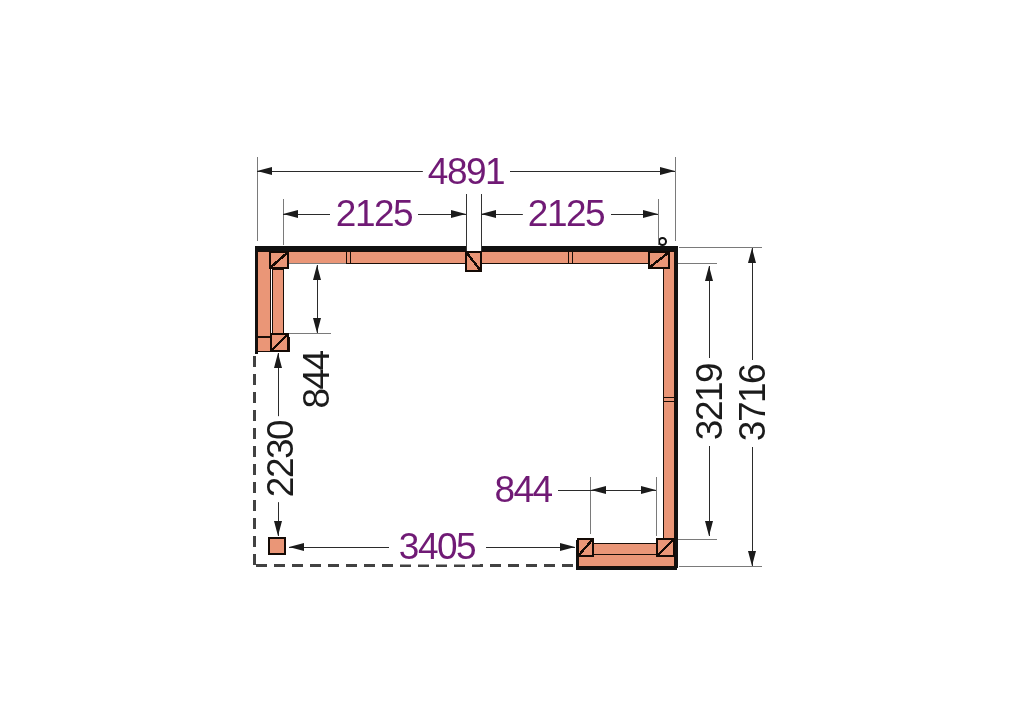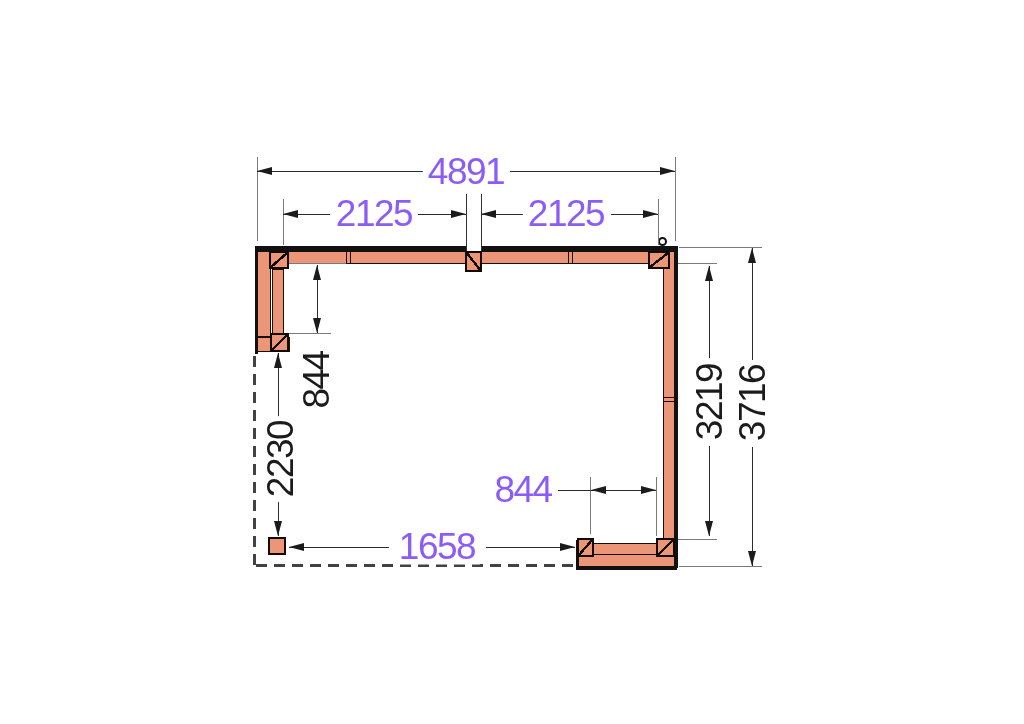--- a/index.html
+++ b/index.html
@@ -17,21 +17,21 @@
   .dim-h{position:absolute;height:1.4px;background:#2b2b2b;}
   .dim-v{position:absolute;width:1.4px;background:#2b2b2b;}
   .ext-h{position:absolute;height:1px;background:#7a7a7a;}
   .ext-v{position:absolute;width:1px;background:#7a7a7a;}
   .ar{position:absolute;width:0;height:0;}
   .ar-l{border-top:4.5px solid transparent;border-bottom:4.5px solid transparent;border-right:15px solid #1b1b1b;}
   .ar-r{border-top:4.5px solid transparent;border-bottom:4.5px solid transparent;border-left:15px solid #1b1b1b;}
   .ar-u{border-left:4.5px solid transparent;border-right:4.5px solid transparent;border-bottom:15px solid #1b1b1b;}
   .ar-d{border-left:4.5px solid transparent;border-right:4.5px solid transparent;border-top:15px solid #1b1b1b;}
   
-  .lbl{position:absolute;font-size:37px;line-height:1;letter-spacing:-1.5px;color:#8b5cf6;
+  .lbl{position:absolute;font-size:37px;line-height:1;letter-spacing:-1.5px;color:#701a75;
        background:#fff;padding:0 5px;white-space:nowrap;transform:translate(-50%,-50%);}
   .lblv{position:absolute;font-size:37px;line-height:1;letter-spacing:-1.5px;color:#1b1b1b;
         background:#fff;padding:0 5px;white-space:nowrap;transform:translate(-50%,-50%) rotate(-90deg);}
   
   .dash-v{position:absolute;width:2.5px;background:repeating-linear-gradient(to bottom,#424242 0 11px,transparent 11px 18px);}
   .dash-h{position:absolute;height:2.5px;background:repeating-linear-gradient(to right,#424242 0 11px,transparent 11px 18px);}
   .circle{position:absolute;width:9px;height:9px;border:2px solid #111;border-radius:50%;background:#fff;box-sizing:border-box;}
 </style>
 </head>
 <body>
@@ -129,18 +129,18 @@
   <div class="dim-v" style="left:752px;top:248px;height:112px;"></div>
   <div class="dim-v" style="left:752px;top:447px;height:119px;"></div>
   <div class="ar ar-u" style="left:748px;top:248px;"></div>
   <div class="ar ar-d" style="left:748px;top:551px;"></div>
 
   <div class="lbl" style="left:466px;top:171px;">4891</div>
   <div class="lbl" style="left:374px;top:213px;">2125</div>
   <div class="lbl" style="left:566px;top:213px;">2125</div>
   <div class="lblv" style="left:316px;top:380px;">844</div>
   <div class="lblv" style="left:280px;top:459px;">2230</div>
-  <div class="lbl" style="left:437px;top:546px;">1658</div>
+  <div class="lbl" style="left:437px;top:546px;">3405</div>
   <div class="lbl" style="left:523px;top:489px;">844</div>
   <div class="lblv" style="left:709px;top:402px;">3219</div>
   <div class="lblv" style="left:752px;top:403px;">3716</div>
 
 </div>
 
 </body></html>

